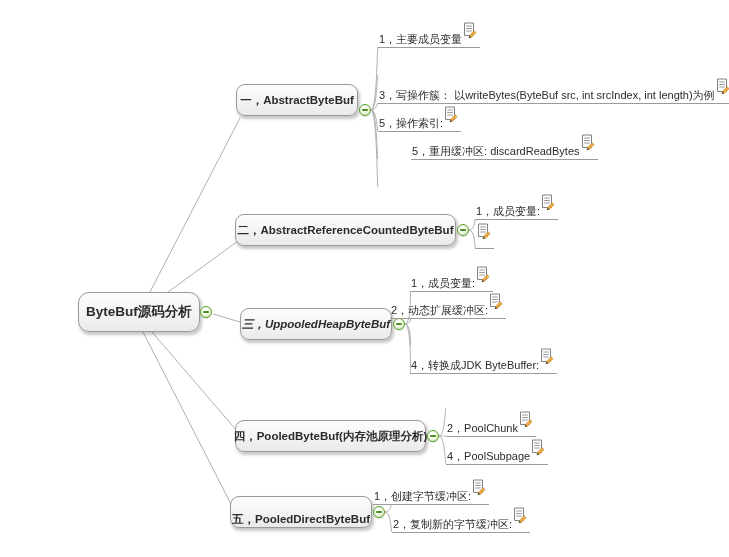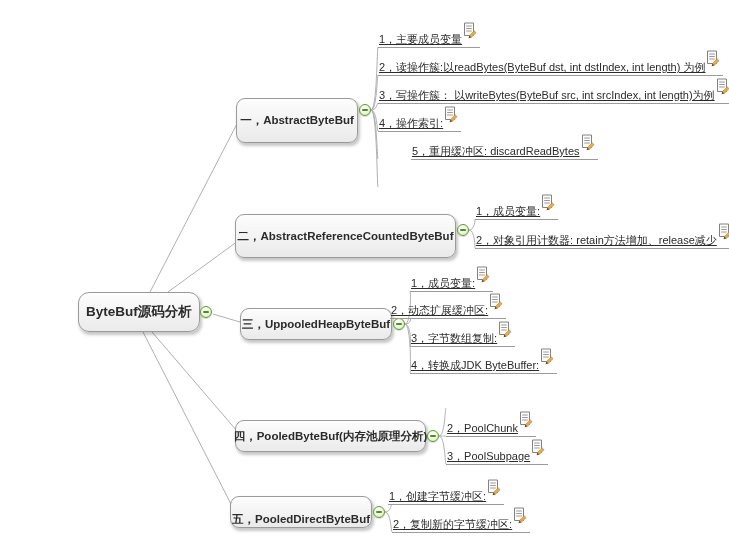--- a/index.html
+++ b/index.html
@@ -29,21 +29,21 @@
   .minus::after{
     content:"";position:absolute;left:2px;right:2px;top:4px;height:1.8px;
     background:#4d8d22;border-radius:1px;
   }
   .child{
     position:absolute;height:17px;line-height:16px;
     font-size:11px;white-space:nowrap;
     border-bottom:1px solid #9b9b9b;
     padding:0 3px 0 1px;
   }
-  .child .lbl{display:inline-block;vertical-align:bottom;text-decoration:underline;}
+  .child .lbl{display:inline-block;vertical-align:bottom;}
   .note{
     display:inline-block;width:14px;height:17px;
     position:relative;top:-8px;margin-left:1px;vertical-align:bottom;
   }
   .note svg{display:block;}
 </style>
 </head>
 <body>
 
 <div id="canvas">
@@ -71,31 +71,31 @@
       <path d="M 439,436 C 445,436 445,464 446,464" fill="none" stroke="#b0b0b0" stroke-width="1"></path>
       <path d="M 385,512 C 391,512 391,504 392,504" fill="none" stroke="#b0b0b0" stroke-width="1"></path>
       <path d="M 385,512 C 391,512 391,532 392,532" fill="none" stroke="#b0b0b0" stroke-width="1"></path>
     </svg>
 
   <div class="node root-node" style="left:78px;top:292px;width:122px;height:40px;">
     <span>ByteBuf源码分析</span>
   </div>
   <span class="minus" style="left:200px;top:306px;"></span>
 
-  <div class="node branch-node" style="left:236px;top:98px;width:122px;height:45px;">
+  <div class="node branch-node" style="left:236px;top:84px;width:122px;height:32px;">
     <span>一，AbstractByteBuf</span>
   </div>
   <span class="minus" style="left:359px;top:104px;"></span>
 
-  <div class="node branch-node" style="left:235px;top:214px;width:221px;height:44px;">
+  <div class="node branch-node" style="left:235px;top:214px;width:221px;height:32px;">
     <span>二，AbstractReferenceCountedByteBuf</span>
   </div>
   <span class="minus" style="left:457px;top:224px;"></span>
 
-  <div class="node branch-node" style="left:240px;top:308px;width:152px;height:32px;">
+  <div class="node branch-node" style="left:240px;top:308px;width:152px;height:32px;font-style:italic;">
     <span>三，UppooledHeapByteBuf</span>
   </div>
   <span class="minus" style="left:393px;top:318px;"></span>
 
   <div class="node branch-node" style="left:235px;top:420px;width:191px;height:32px;">
     <span>四，PooledByteBuf(内存池原理分析)</span>
   </div>
   <span class="minus" style="left:427px;top:430px;"></span>
 
   <div class="node branch-node" style="left:230px;top:496px;width:142px;height:32px;align-items:flex-end;">
@@ -104,38 +104,30 @@
   <span class="minus" style="left:373px;top:506px;"></span>
 
   <div class="child" style="left:378px;top:30px;">
     <span class="lbl">1，主要成员变量</span><span class="note"><svg width="14" height="17" viewBox="0 0 14 17" xmlns="http://www.w3.org/2000/svg">
           <path d="M1.5,1 h9 v12.5 h-9 z" fill="#fdfdfd" stroke="#828282" stroke-width="1"></path>
           <path d="M3.2,4 h5.6 M3.2,6.5 h5.6 M3.2,9 h5.6" stroke="#9a9a9a" stroke-width="1"></path>
           <path d="M6.4,13.6 L11.2,8.8 L13.1,10.7 L8.3,15.5 z" fill="#efa93f" stroke="#a87a24" stroke-width="0.5"></path>
           <path d="M6.4,13.6 L8.3,15.5 L5.6,16.3 z" fill="#55452a"></path>
         </svg></span>
   </div>
-  <div class="child" style="left:378px;top:58px;">
-    <span class="lbl">2，读操作簇:以readBytes(ByteBuf dst, int dstIndex, int length) 为例</span><span class="note"><svg width="14" height="17" viewBox="0 0 14 17" xmlns="http://www.w3.org/2000/svg">
-          <path d="M1.5,1 h9 v12.5 h-9 z" fill="#fdfdfd" stroke="#828282" stroke-width="1"></path>
-          <path d="M3.2,4 h5.6 M3.2,6.5 h5.6 M3.2,9 h5.6" stroke="#9a9a9a" stroke-width="1"></path>
-          <path d="M6.4,13.6 L11.2,8.8 L13.1,10.7 L8.3,15.5 z" fill="#efa93f" stroke="#a87a24" stroke-width="0.5"></path>
-          <path d="M6.4,13.6 L8.3,15.5 L5.6,16.3 z" fill="#55452a"></path>
-        </svg></span>
-  </div>
   <div class="child" style="left:378px;top:86px;">
     <span class="lbl">3，写操作簇： 以writeBytes(ByteBuf src, int srcIndex, int length)为例</span><span class="note"><svg width="14" height="17" viewBox="0 0 14 17" xmlns="http://www.w3.org/2000/svg">
           <path d="M1.5,1 h9 v12.5 h-9 z" fill="#fdfdfd" stroke="#828282" stroke-width="1"></path>
           <path d="M3.2,4 h5.6 M3.2,6.5 h5.6 M3.2,9 h5.6" stroke="#9a9a9a" stroke-width="1"></path>
           <path d="M6.4,13.6 L11.2,8.8 L13.1,10.7 L8.3,15.5 z" fill="#efa93f" stroke="#a87a24" stroke-width="0.5"></path>
           <path d="M6.4,13.6 L8.3,15.5 L5.6,16.3 z" fill="#55452a"></path>
         </svg></span>
   </div>
   <div class="child" style="left:378px;top:114px;">
-    <span class="lbl">4，操作索引:</span><span class="note"><svg width="14" height="17" viewBox="0 0 14 17" xmlns="http://www.w3.org/2000/svg">
+    <span class="lbl">5，操作索引:</span><span class="note"><svg width="14" height="17" viewBox="0 0 14 17" xmlns="http://www.w3.org/2000/svg">
           <path d="M1.5,1 h9 v12.5 h-9 z" fill="#fdfdfd" stroke="#828282" stroke-width="1"></path>
           <path d="M3.2,4 h5.6 M3.2,6.5 h5.6 M3.2,9 h5.6" stroke="#9a9a9a" stroke-width="1"></path>
           <path d="M6.4,13.6 L11.2,8.8 L13.1,10.7 L8.3,15.5 z" fill="#efa93f" stroke="#a87a24" stroke-width="0.5"></path>
           <path d="M6.4,13.6 L8.3,15.5 L5.6,16.3 z" fill="#55452a"></path>
         </svg></span>
   </div>
   <div class="child" style="left:378px;top:142px;margin-left:33px;">
     <span class="lbl">5，重用缓冲区: discardReadBytes</span><span class="note"><svg width="14" height="17" viewBox="0 0 14 17" xmlns="http://www.w3.org/2000/svg">
           <path d="M1.5,1 h9 v12.5 h-9 z" fill="#fdfdfd" stroke="#828282" stroke-width="1"></path>
           <path d="M3.2,4 h5.6 M3.2,6.5 h5.6 M3.2,9 h5.6" stroke="#9a9a9a" stroke-width="1"></path>
@@ -146,21 +138,21 @@
 
   <div class="child" style="left:475px;top:202px;">
     <span class="lbl">1，成员变量:</span><span class="note"><svg width="14" height="17" viewBox="0 0 14 17" xmlns="http://www.w3.org/2000/svg">
           <path d="M1.5,1 h9 v12.5 h-9 z" fill="#fdfdfd" stroke="#828282" stroke-width="1"></path>
           <path d="M3.2,4 h5.6 M3.2,6.5 h5.6 M3.2,9 h5.6" stroke="#9a9a9a" stroke-width="1"></path>
           <path d="M6.4,13.6 L11.2,8.8 L13.1,10.7 L8.3,15.5 z" fill="#efa93f" stroke="#a87a24" stroke-width="0.5"></path>
           <path d="M6.4,13.6 L8.3,15.5 L5.6,16.3 z" fill="#55452a"></path>
         </svg></span>
   </div>
   <div class="child" style="left:475px;top:231px;">
-    <span class="lbl">2，对象引用计数器: retain方法增加、release减少</span><span class="note"><svg width="14" height="17" viewBox="0 0 14 17" xmlns="http://www.w3.org/2000/svg">
+    <span class="note"><svg width="14" height="17" viewBox="0 0 14 17" xmlns="http://www.w3.org/2000/svg">
           <path d="M1.5,1 h9 v12.5 h-9 z" fill="#fdfdfd" stroke="#828282" stroke-width="1"></path>
           <path d="M3.2,4 h5.6 M3.2,6.5 h5.6 M3.2,9 h5.6" stroke="#9a9a9a" stroke-width="1"></path>
           <path d="M6.4,13.6 L11.2,8.8 L13.1,10.7 L8.3,15.5 z" fill="#efa93f" stroke="#a87a24" stroke-width="0.5"></path>
           <path d="M6.4,13.6 L8.3,15.5 L5.6,16.3 z" fill="#55452a"></path>
         </svg></span>
   </div>
 
   <div class="child" style="left:410px;top:274px;">
     <span class="lbl">1，成员变量:</span><span class="note"><svg width="14" height="17" viewBox="0 0 14 17" xmlns="http://www.w3.org/2000/svg">
           <path d="M1.5,1 h9 v12.5 h-9 z" fill="#fdfdfd" stroke="#828282" stroke-width="1"></path>
@@ -170,55 +162,47 @@
         </svg></span>
   </div>
   <div class="child" style="left:390px;top:301px;">
     <span class="lbl">2，动态扩展缓冲区:</span><span class="note"><svg width="14" height="17" viewBox="0 0 14 17" xmlns="http://www.w3.org/2000/svg">
           <path d="M1.5,1 h9 v12.5 h-9 z" fill="#fdfdfd" stroke="#828282" stroke-width="1"></path>
           <path d="M3.2,4 h5.6 M3.2,6.5 h5.6 M3.2,9 h5.6" stroke="#9a9a9a" stroke-width="1"></path>
           <path d="M6.4,13.6 L11.2,8.8 L13.1,10.7 L8.3,15.5 z" fill="#efa93f" stroke="#a87a24" stroke-width="0.5"></path>
           <path d="M6.4,13.6 L8.3,15.5 L5.6,16.3 z" fill="#55452a"></path>
         </svg></span>
   </div>
-  <div class="child" style="left:410px;top:329px;">
-    <span class="lbl">3，字节数组复制:</span><span class="note"><svg width="14" height="17" viewBox="0 0 14 17" xmlns="http://www.w3.org/2000/svg">
-          <path d="M1.5,1 h9 v12.5 h-9 z" fill="#fdfdfd" stroke="#828282" stroke-width="1"></path>
-          <path d="M3.2,4 h5.6 M3.2,6.5 h5.6 M3.2,9 h5.6" stroke="#9a9a9a" stroke-width="1"></path>
-          <path d="M6.4,13.6 L11.2,8.8 L13.1,10.7 L8.3,15.5 z" fill="#efa93f" stroke="#a87a24" stroke-width="0.5"></path>
-          <path d="M6.4,13.6 L8.3,15.5 L5.6,16.3 z" fill="#55452a"></path>
-        </svg></span>
-  </div>
   <div class="child" style="left:410px;top:356px;">
     <span class="lbl">4，转换成JDK ByteBuffer:</span><span class="note"><svg width="14" height="17" viewBox="0 0 14 17" xmlns="http://www.w3.org/2000/svg">
           <path d="M1.5,1 h9 v12.5 h-9 z" fill="#fdfdfd" stroke="#828282" stroke-width="1"></path>
           <path d="M3.2,4 h5.6 M3.2,6.5 h5.6 M3.2,9 h5.6" stroke="#9a9a9a" stroke-width="1"></path>
           <path d="M6.4,13.6 L11.2,8.8 L13.1,10.7 L8.3,15.5 z" fill="#efa93f" stroke="#a87a24" stroke-width="0.5"></path>
           <path d="M6.4,13.6 L8.3,15.5 L5.6,16.3 z" fill="#55452a"></path>
         </svg></span>
   </div>
 
   <div class="child" style="left:446px;top:419px;">
     <span class="lbl">2，PoolChunk</span><span class="note"><svg width="14" height="17" viewBox="0 0 14 17" xmlns="http://www.w3.org/2000/svg">
           <path d="M1.5,1 h9 v12.5 h-9 z" fill="#fdfdfd" stroke="#828282" stroke-width="1"></path>
           <path d="M3.2,4 h5.6 M3.2,6.5 h5.6 M3.2,9 h5.6" stroke="#9a9a9a" stroke-width="1"></path>
           <path d="M6.4,13.6 L11.2,8.8 L13.1,10.7 L8.3,15.5 z" fill="#efa93f" stroke="#a87a24" stroke-width="0.5"></path>
           <path d="M6.4,13.6 L8.3,15.5 L5.6,16.3 z" fill="#55452a"></path>
         </svg></span>
   </div>
   <div class="child" style="left:446px;top:447px;">
-    <span class="lbl">3，PoolSubpage</span><span class="note"><svg width="14" height="17" viewBox="0 0 14 17" xmlns="http://www.w3.org/2000/svg">
-          <path d="M1.5,1 h9 v12.5 h-9 z" fill="#fdfdfd" stroke="#828282" stroke-width="1"></path>
-          <path d="M3.2,4 h5.6 M3.2,6.5 h5.6 M3.2,9 h5.6" stroke="#9a9a9a" stroke-width="1"></path>
-          <path d="M6.4,13.6 L11.2,8.8 L13.1,10.7 L8.3,15.5 z" fill="#efa93f" stroke="#a87a24" stroke-width="0.5"></path>
-          <path d="M6.4,13.6 L8.3,15.5 L5.6,16.3 z" fill="#55452a"></path>
-        </svg></span>
-  </div>
-
-  <div class="child" style="left:388px;top:487px;text-align:right;">
+    <span class="lbl">4，PoolSubpage</span><span class="note"><svg width="14" height="17" viewBox="0 0 14 17" xmlns="http://www.w3.org/2000/svg">
+          <path d="M1.5,1 h9 v12.5 h-9 z" fill="#fdfdfd" stroke="#828282" stroke-width="1"></path>
+          <path d="M3.2,4 h5.6 M3.2,6.5 h5.6 M3.2,9 h5.6" stroke="#9a9a9a" stroke-width="1"></path>
+          <path d="M6.4,13.6 L11.2,8.8 L13.1,10.7 L8.3,15.5 z" fill="#efa93f" stroke="#a87a24" stroke-width="0.5"></path>
+          <path d="M6.4,13.6 L8.3,15.5 L5.6,16.3 z" fill="#55452a"></path>
+        </svg></span>
+  </div>
+
+  <div class="child" style="left:373px;top:487px;text-align:right;">
     <span class="lbl">1，创建字节缓冲区:</span><span class="note"><svg width="14" height="17" viewBox="0 0 14 17" xmlns="http://www.w3.org/2000/svg">
           <path d="M1.5,1 h9 v12.5 h-9 z" fill="#fdfdfd" stroke="#828282" stroke-width="1"></path>
           <path d="M3.2,4 h5.6 M3.2,6.5 h5.6 M3.2,9 h5.6" stroke="#9a9a9a" stroke-width="1"></path>
           <path d="M6.4,13.6 L11.2,8.8 L13.1,10.7 L8.3,15.5 z" fill="#efa93f" stroke="#a87a24" stroke-width="0.5"></path>
           <path d="M6.4,13.6 L8.3,15.5 L5.6,16.3 z" fill="#55452a"></path>
         </svg></span>
   </div>
   <div class="child" style="left:392px;top:515px;">
     <span class="lbl">2，复制新的字节缓冲区:</span><span class="note"><svg width="14" height="17" viewBox="0 0 14 17" xmlns="http://www.w3.org/2000/svg">
           <path d="M1.5,1 h9 v12.5 h-9 z" fill="#fdfdfd" stroke="#828282" stroke-width="1"></path>

